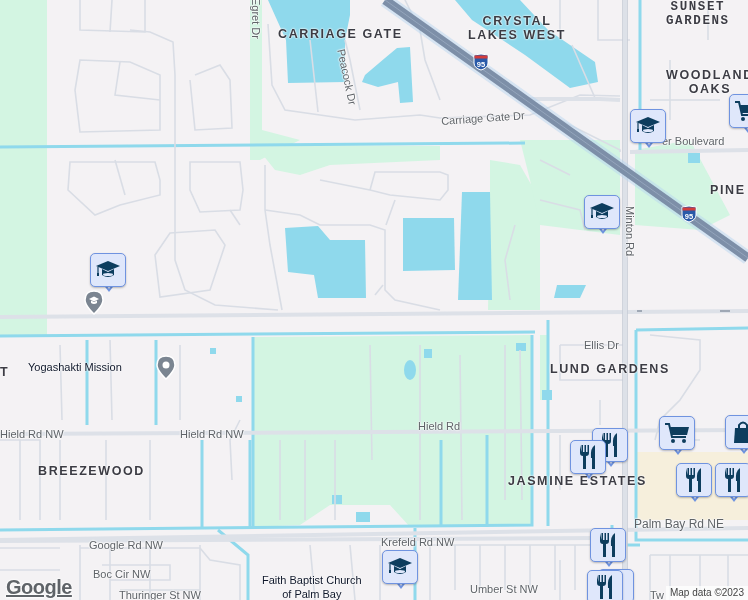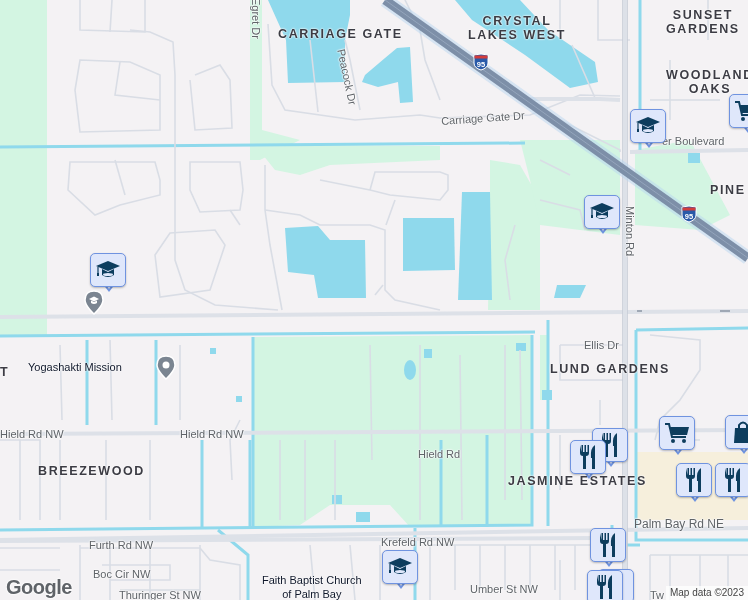--- a/index.html
+++ b/index.html
@@ -13,21 +13,21 @@
   .poi{position:absolute;white-space:nowrap;color:#0f172a;font-size:11px;line-height:14px;text-shadow:0 0 2px #fff,0 0 2px #fff;}
   .pin{position:absolute;width:36px;height:44px;}
   .pin .box{position:absolute;left:0;top:0;width:34px;height:32px;background:#dfe7fb;border:1.5px solid #6f93e0;
             border-radius:5px;display:flex;align-items:center;justify-content:center;box-shadow:0 1px 2px rgba(0,0,0,.25);}
   .pin .tail{position:absolute;left:12px;top:30px;width:0;height:0;border-left:7px solid transparent;border-right:7px solid transparent;
              border-top:9px solid #6f93e0;}
   .pin .tail2{position:absolute;left:13.5px;top:29px;width:0;height:0;border-left:5.5px solid transparent;border-right:5.5px solid transparent;
              border-top:7.5px solid #dfe7fb;}
   .shield{position:absolute;width:18px;height:18px;}
   .google{position:absolute;left:6px;top:576px;font-size:20px;font-weight:bold;color:#5f6368;
-          text-shadow:0 0 2px #fff,0 0 2px #fff,0 0 3px #fff;letter-spacing:-0.5px;}
+          text-shadow:0 0 2px #fff,0 0 2px #fff,0 0 3px #fff;letter-spacing:-0.5px;text-decoration:underline;}
   .attrib{position:absolute;right:0;bottom:0;background:rgba(255,255,255,.75);font-size:10px;color:#444;padding:1px 4px 2px 4px;}
   .grey-pin{position:absolute;width:22px;height:26px;}
 </style>
 </head>
 <body>
 
 <div id="map">
 
   <svg class="base" width="748" height="600" viewBox="0 0 748 600">
 
@@ -165,21 +165,21 @@
     <path d="M2 2 Q9 0 16 2 L16 10 Q16 15 9 17 Q2 15 2 10 Z" fill="#2a5aa8" stroke="#fff" stroke-width="1"></path>
     <rect x="2.5" y="2.5" width="13" height="3" fill="#d23c3c"></rect>
     <text x="9" y="13.5" font-size="7.5" fill="#fff" text-anchor="middle" font-family="Liberation Sans, sans-serif" font-weight="bold">95</text>
   </svg>
 
   <div class="hood" style="left:278px;top:27px;">CARRIAGE GATE</div>
   <div class="hood" style="left:468px;top:14px;">
     <div>CRYSTAL</div>
     <div>LAKES WEST</div>
   </div>
-  <div class="hood" style="left:666px;top:8px;">
+  <div class="hood" style="left:666px;top:0px;font-family:Liberation Mono, monospace;">
     <div>SUNSET</div>
     <div>GARDENS</div>
   </div>
   <div class="hood" style="left:666px;top:68px;">
     <div>WOODLAND</div>
     <div>OAKS</div>
   </div>
   <div class="hood" style="left:710px;top:183px;">PINE</div>
   <div class="hood" style="left:530px;top:362px;padding-left:20px;">LUND GARDENS</div>
   <div class="hood" style="left:508px;top:474px;">JASMINE ESTATES</div>
@@ -189,23 +189,23 @@
   <div class="hood" style="left:0px;top:365px;">T</div>
 
   <div class="lbl" style="left:241px;top:10px;transform:rotate(90deg);transform-origin:left top;left:262px;top:-2px;">Egret Dr</div>
   <div class="lbl" style="left:347px;top:48px;transform:rotate(78deg);transform-origin:left top;">Peacock Dr</div>
   <div class="lbl" style="left:441px;top:112px;transform:rotate(-4deg);">Carriage Gate Dr</div>
   <div class="lbl" style="left:662px;top:135px;">er Boulevard</div>
   <div class="lbl" style="left:636px;top:206px;transform:rotate(90deg);transform-origin:left top;">Minton Rd</div>
   <div class="lbl" style="left:584px;top:339px;">Ellis Dr</div>
   <div class="lbl" style="left:0px;top:428px;">Hield Rd NW</div>
   <div class="lbl" style="left:180px;top:428px;">Hield Rd NW</div>
-  <div class="lbl" style="left:418px;top:448px;">Hield Rd</div>
+  <div class="lbl" style="left:418px;top:420px;">Hield Rd</div>
   <div class="lbl" style="left:634px;top:518px;font-size:12px;">Palm Bay Rd NE</div>
-  <div class="lbl" style="left:89px;top:539px;">Furth Rd NW</div>
+  <div class="lbl" style="left:89px;top:539px;">Google Rd NW</div>
   <div class="lbl" style="left:381px;top:536px;">Krefeld Rd NW</div>
   <div class="lbl" style="left:93px;top:568px;">Boc Cir NW</div>
   <div class="lbl" style="left:119px;top:589px;">Thuringer St NW</div>
   <div class="lbl" style="left:470px;top:583px;">Umber St NW</div>
   <div class="lbl" style="left:650px;top:589px;">Tw</div>
 
   <div class="poi" style="left:28px;top:360px;">Yogashakti Mission</div>
   <svg class="grey-pin" style="left:155px;top:355px;" viewBox="0 0 22 26">
     <path d="M11 1 C5 1 2 5 2 10 C2 16 11 24 11 24 C11 24 20 16 20 10 C20 5 17 1 11 1 Z" fill="#7b8591" stroke="#fff" stroke-width="1.5"></path>
     <circle cx="11" cy="10" r="3.5" fill="#fff"></circle>

